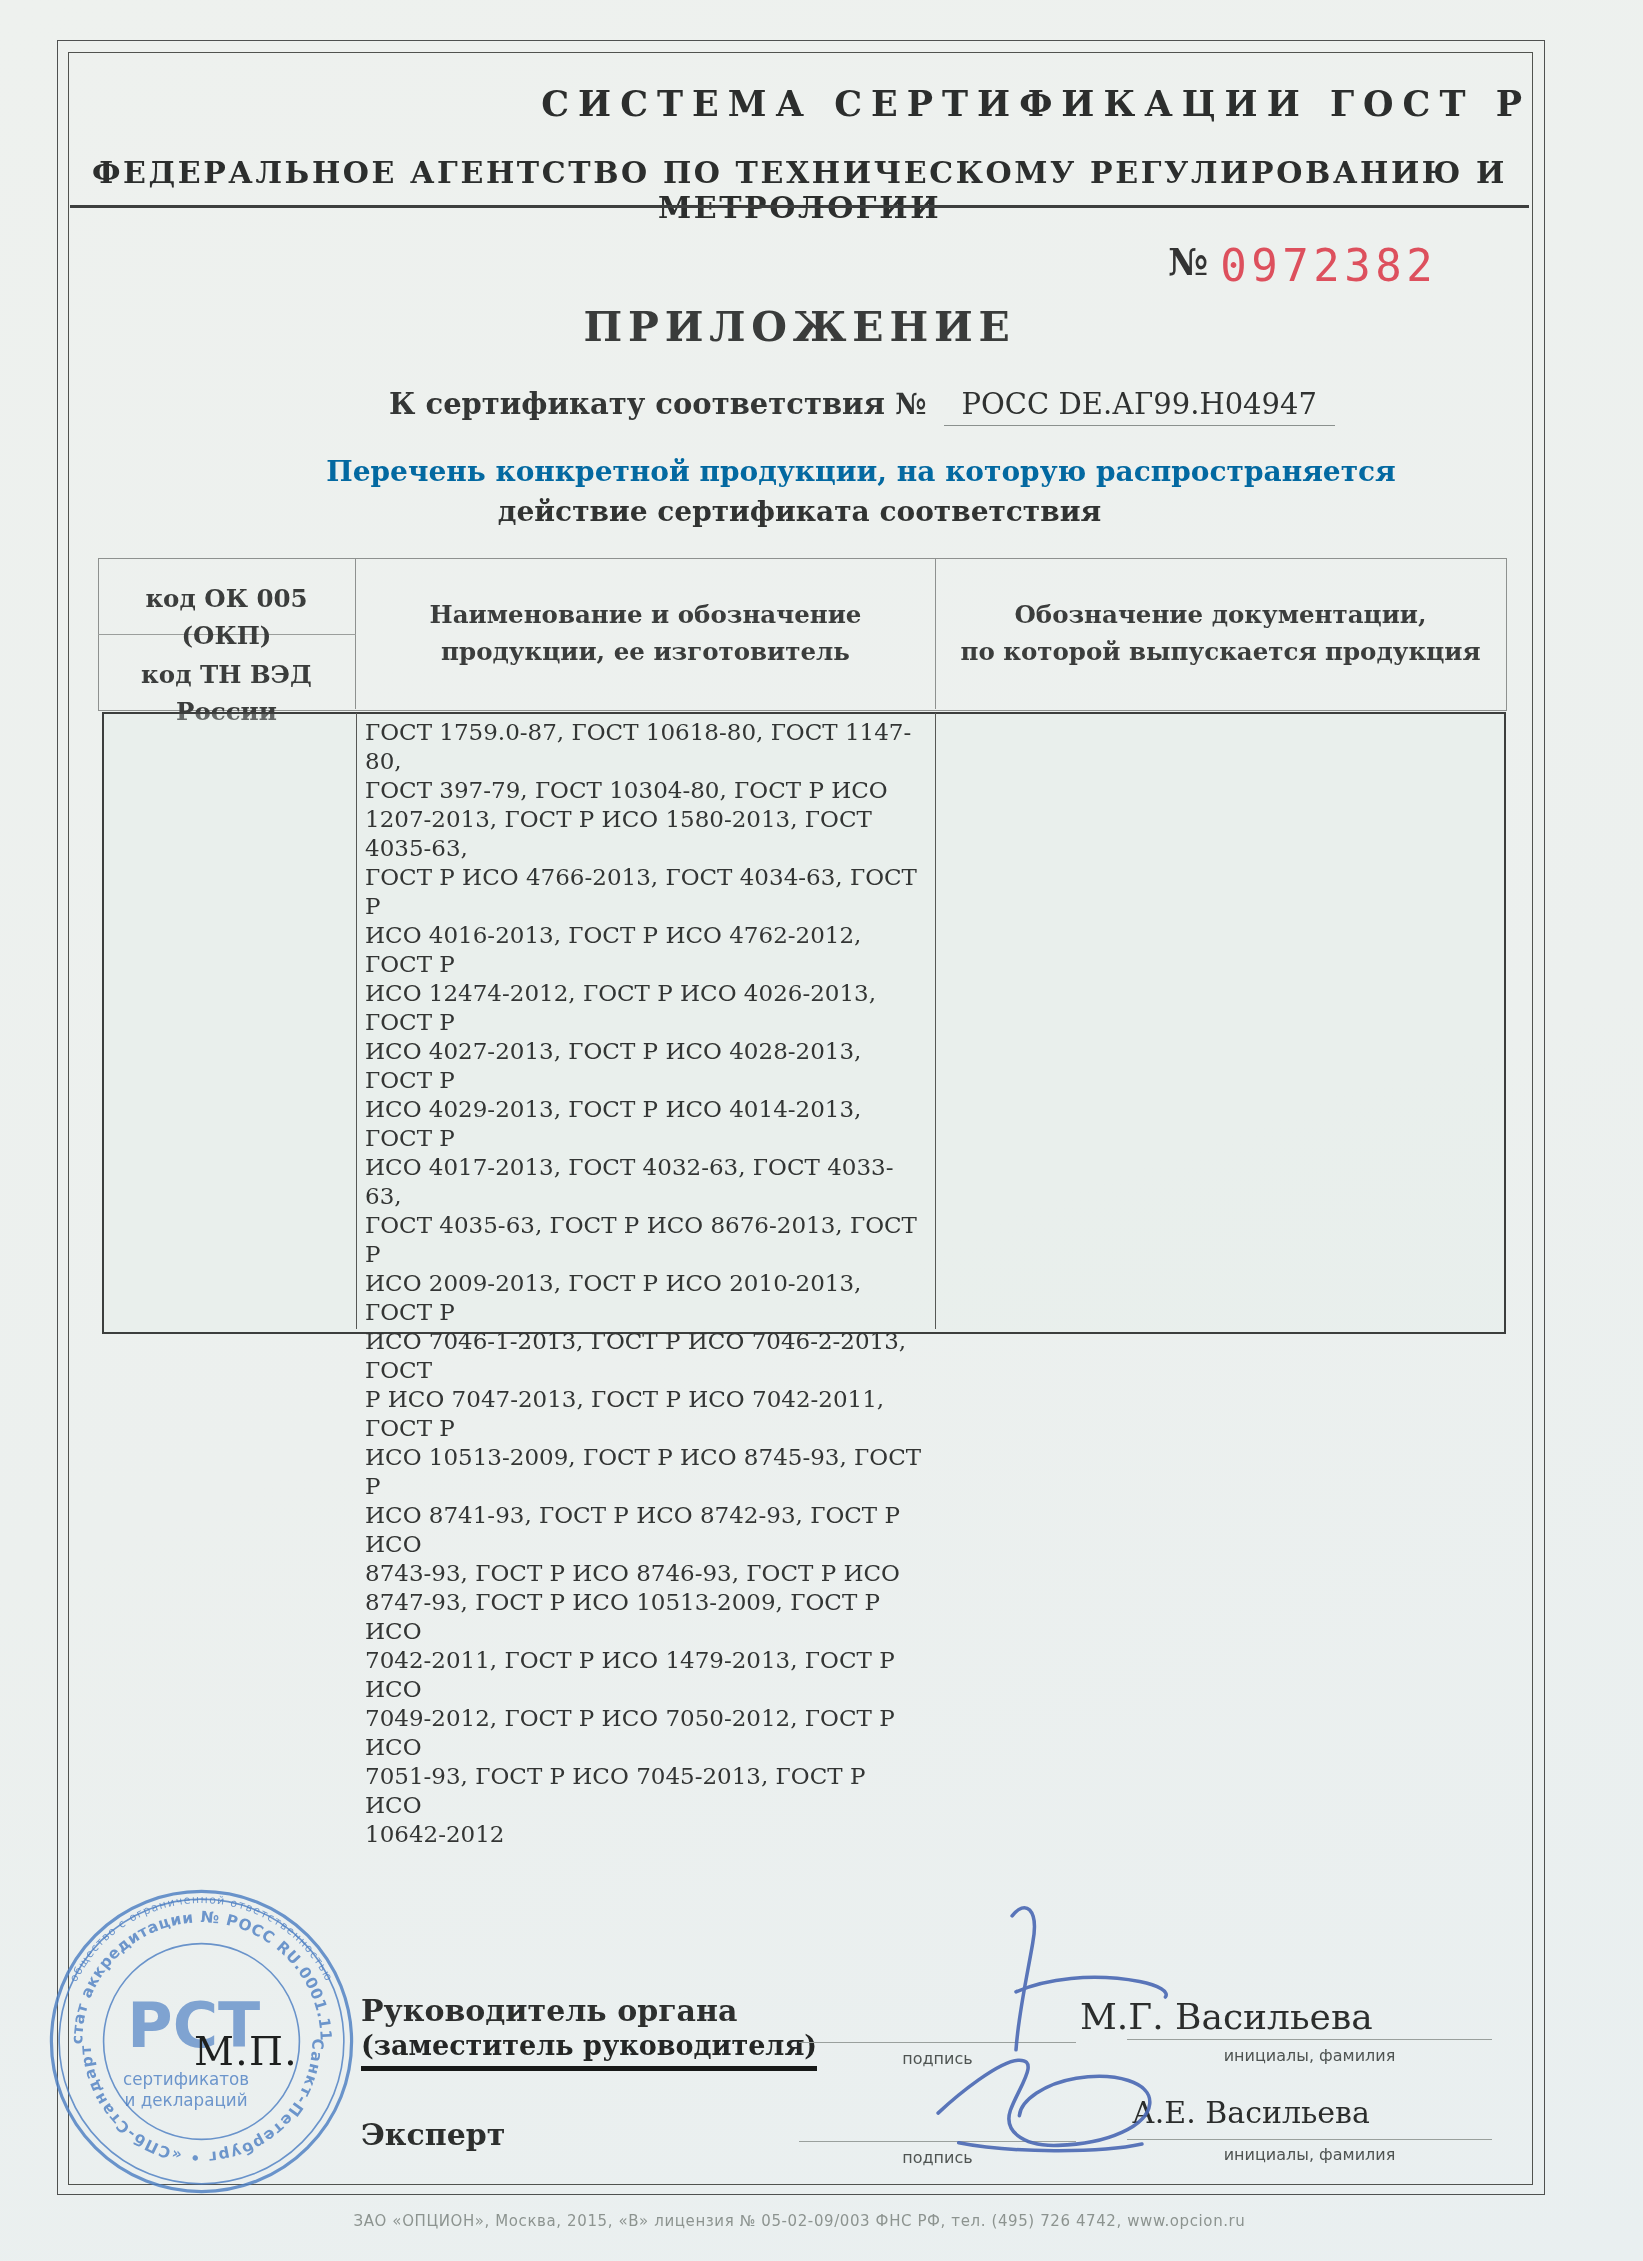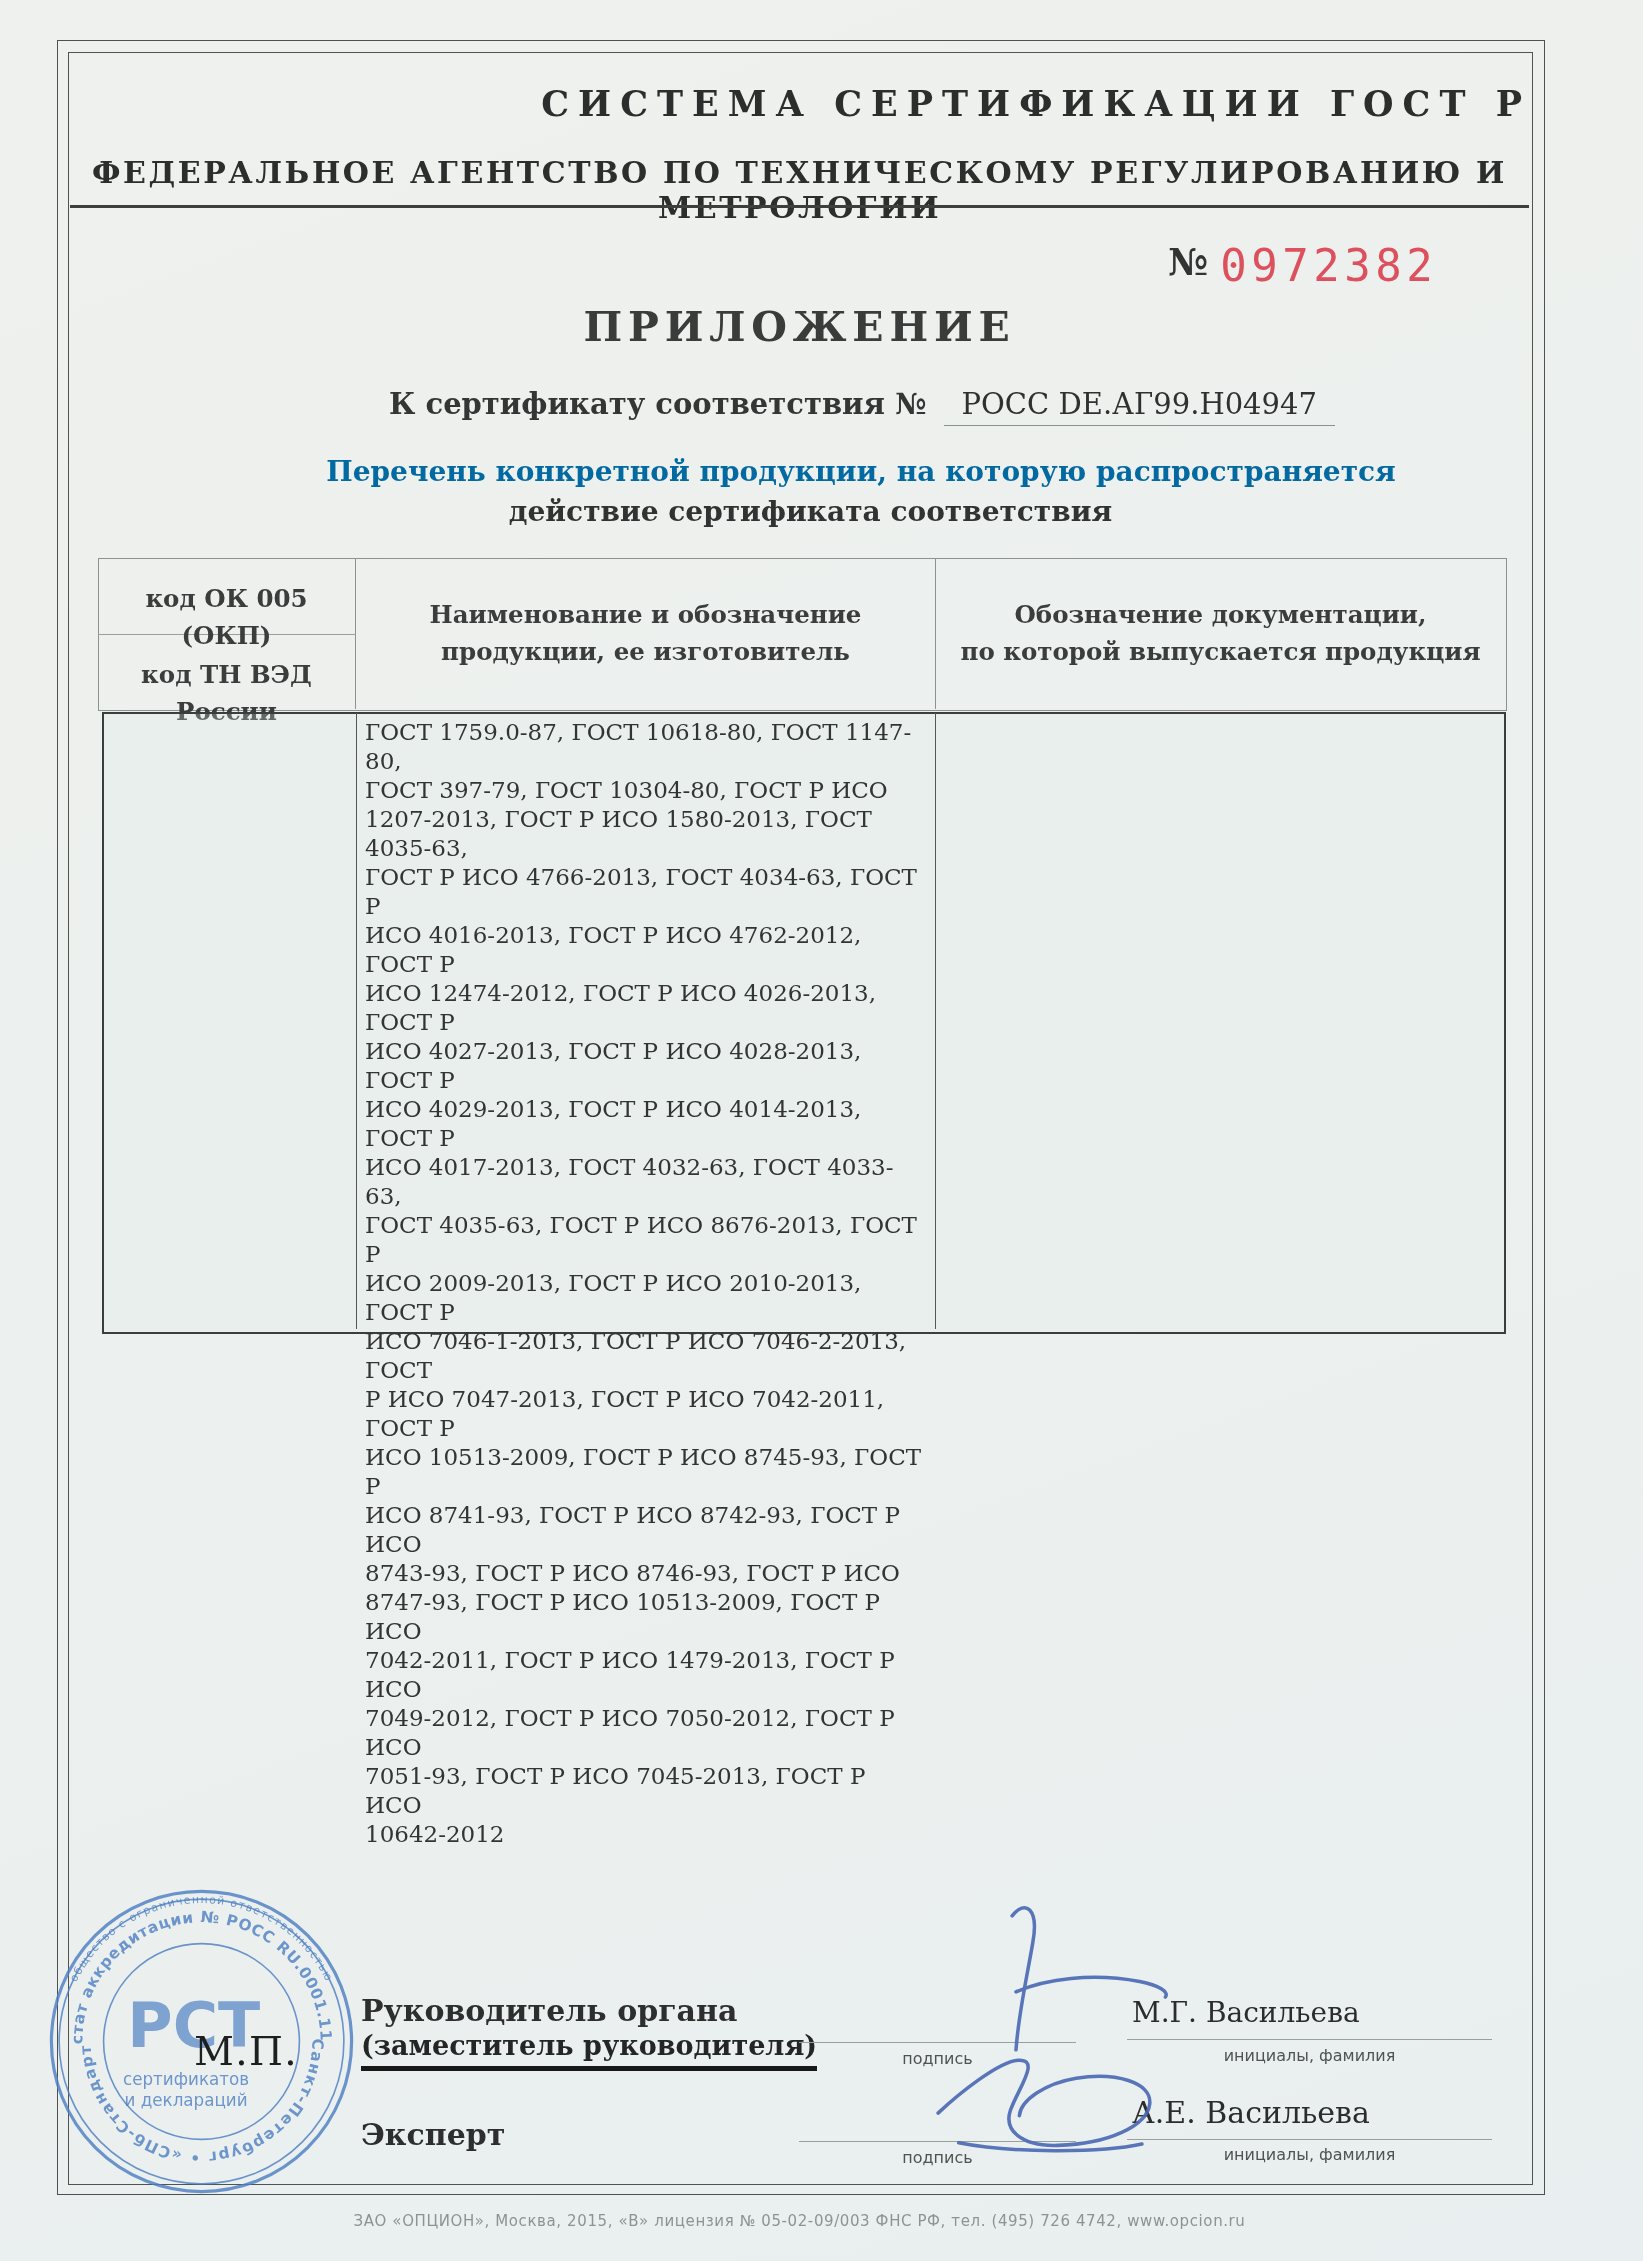--- a/index.html
+++ b/index.html
@@ -16,21 +16,21 @@
   .header-line2{left:68px;top:155px;width:1463px;text-align:center;font-size:30px;font-weight:bold;letter-spacing:2.6px;color:#2c2e2d;}
   .header-rule{left:70px;top:205px;width:1459px;height:3.2px;background:#3d3f3e;}
   .doc-number{left:1168px;top:240px;white-space:nowrap;}
   .doc-number .no{font-size:37px;font-weight:bold;color:#333;vertical-align:top;}
   .doc-number .digits{font-family:"DejaVu Sans Mono","Liberation Mono",monospace;font-size:44px;letter-spacing:4.5px;margin-left:12px;vertical-align:top;}
   .title{left:68px;top:303px;width:1463px;text-align:center;font-size:41px;font-weight:bold;letter-spacing:5.8px;color:#3a3c3b;}
   .cert-line{left:389px;top:387px;white-space:nowrap;font-size:29px;}
   .cert-line .lbl{font-weight:bold;color:#343635;}
   .cert-line .val{display:inline-block;margin-left:17px;padding:0 18px 3.9px 18px;border-bottom:1.9px solid #8b918e;color:#2f3130;}
   .subtitle1{left:68px;top:455px;width:1586px;text-align:center;font-size:28px;font-weight:bold;color:#0369a1;}
-  .subtitle2{left:68px;top:495px;width:1463px;text-align:center;font-size:28px;font-weight:bold;color:#313332;padding-left:11px;}
+  .subtitle2{left:68px;top:495px;width:1463px;text-align:center;font-size:28px;font-weight:bold;color:#313332;}
   .thead-box{left:98px;top:558px;width:1407px;height:151px;border:1.3px solid #8e918f;}
   .thead-div1{left:355px;top:558px;width:1.3px;height:151px;background:#8e918f;}
   .thead-div2{left:935px;top:558px;width:1.3px;height:151px;background:#8e918f;}
   .thead-split{left:98px;top:634px;width:258px;height:1.3px;background:#9b9e9c;}
   .th-cell{font-size:24.5px;font-weight:bold;color:#3b3d3c;text-align:center;white-space:pre-line;line-height:37px;}
   .th-c1a{left:98px;top:580px;width:257px;}
   .th-c1b{left:98px;top:656px;width:257px;}
   .th-c2{left:356px;top:596px;width:579px;}
   .th-c3{left:936px;top:596px;width:569px;}
   .tbody-box{left:102px;top:712px;width:1400px;height:618px;border:2.6px solid #3c3e3d;background:rgba(223,236,233,0.25);}
@@ -43,21 +43,21 @@
   .sig-line{height:0;border-top:1.3px solid #9aa09d;}
   .sig-line1{left:799px;top:2042px;width:277px;}
   .sig-line2{left:799px;top:2141px;width:277px;}
   .name-line1{left:1127px;top:2039px;width:365px;height:0;border-top:1.3px solid #9aa09d;}
   .name-line2{left:1127px;top:2139px;width:365px;height:0;border-top:1.3px solid #9aa09d;}
   .cap{font-size:16px;color:#4f5452;text-align:center;font-family:"DejaVu Sans","Liberation Sans",sans-serif;}
   .cap-sign1{left:799px;top:2049px;width:277px;}
   .cap-sign2{left:799px;top:2148px;width:277px;}
   .cap-name1{left:1127px;top:2046px;width:365px;}
   .cap-name2{left:1127px;top:2145px;width:365px;}
-  .name1{left:1132px;top:1996px;font-size:28px;color:#2b2d2c;}
+  .name1{left:1080px;top:1996px;font-size:36px;color:#2b2d2c;}
   .name2{left:1132px;top:2095px;font-size:30px;color:#2b2d2c;}
   .mp{left:186px;top:2029px;font-size:39px;color:#1e201f;letter-spacing:1.3px;margin-left:8px;}
   .footer{left:68px;top:2212px;width:1463px;text-align:center;font-size:15px;color:#8d9490;letter-spacing:0.6px;font-family:"DejaVu Sans","Liberation Sans",sans-serif;}
   .stamp-svg{left:24.5px;top:1865px;}
   .sig-svg1{left:936px;top:1903px;}
   .sig-svg2{left:920px;top:2051px;}
 </style>
 </head>
 <body>
 

